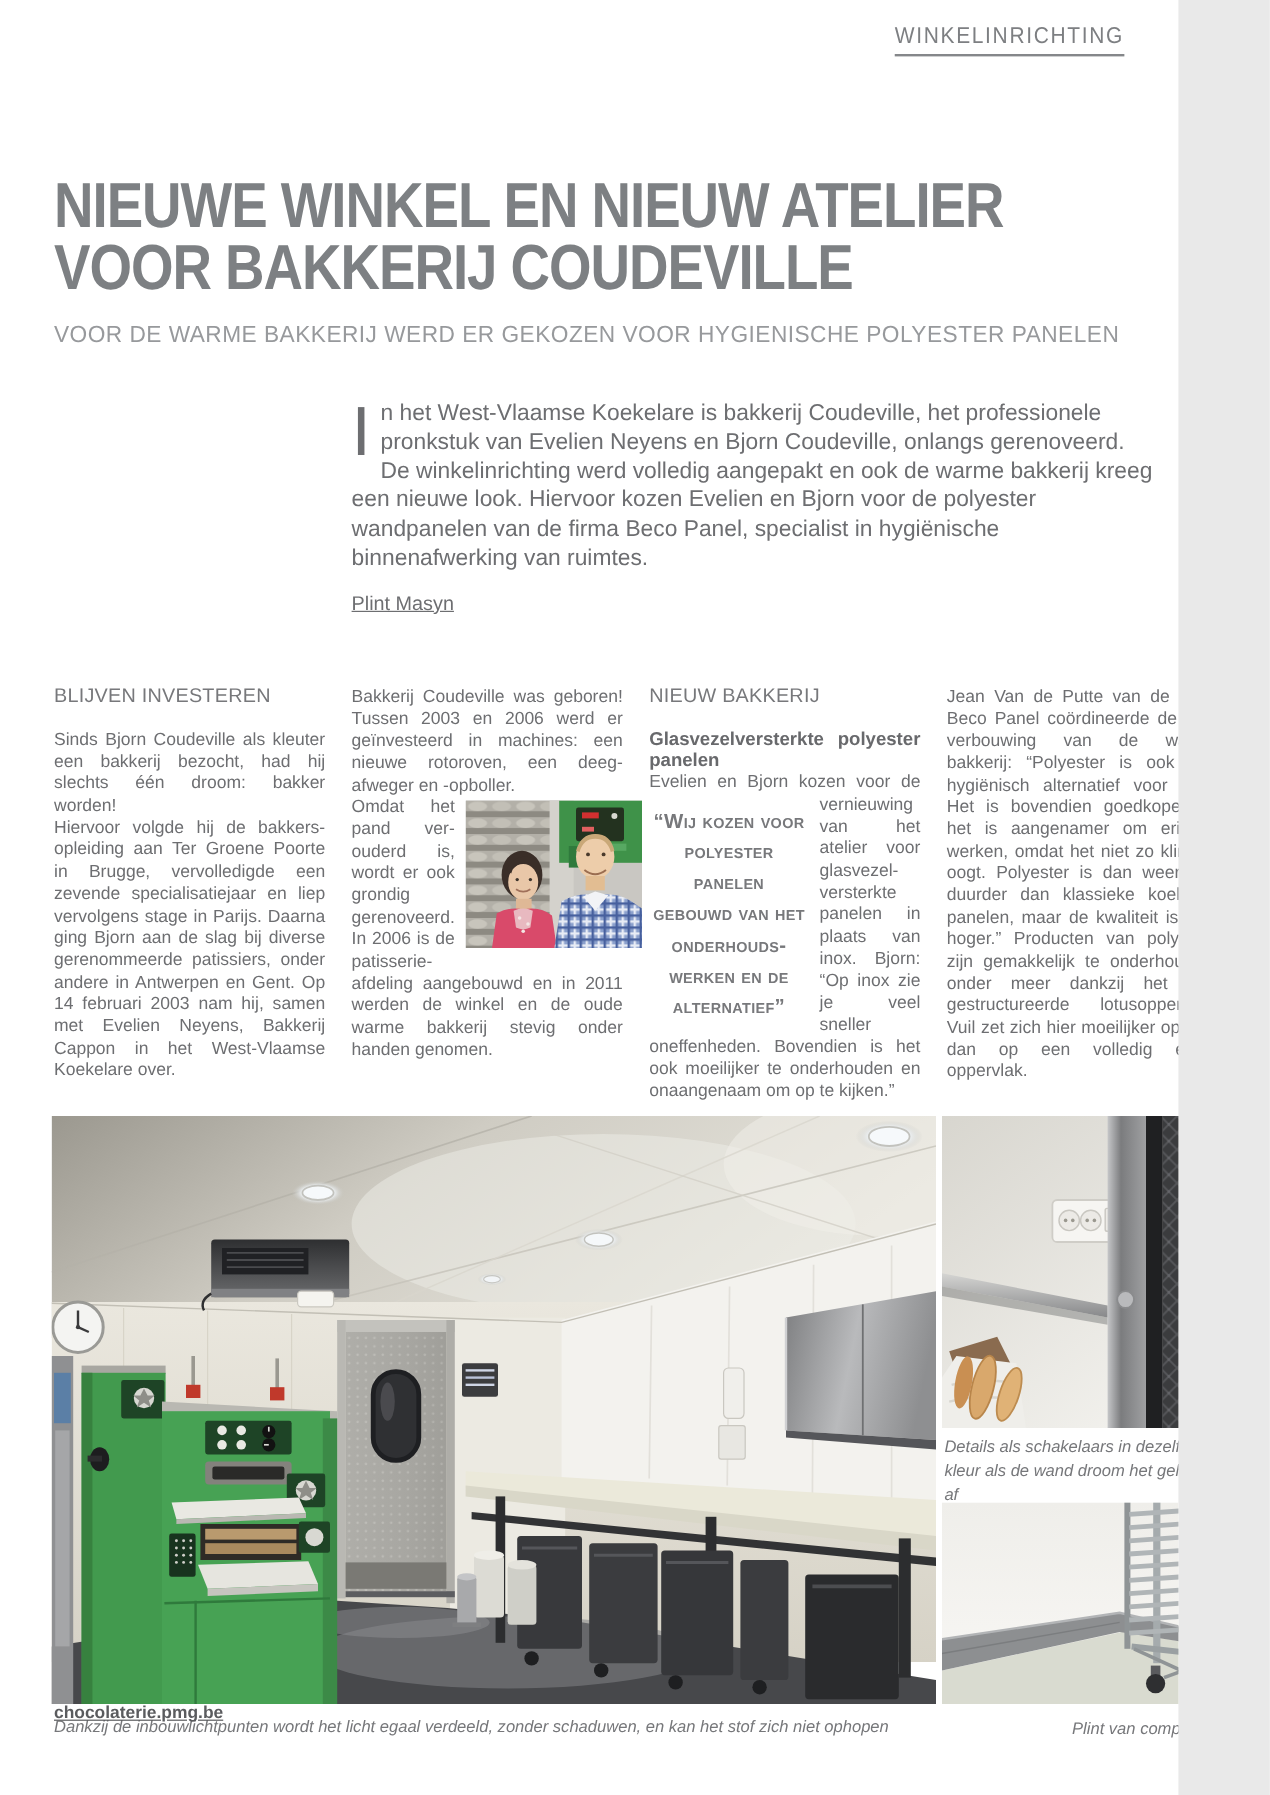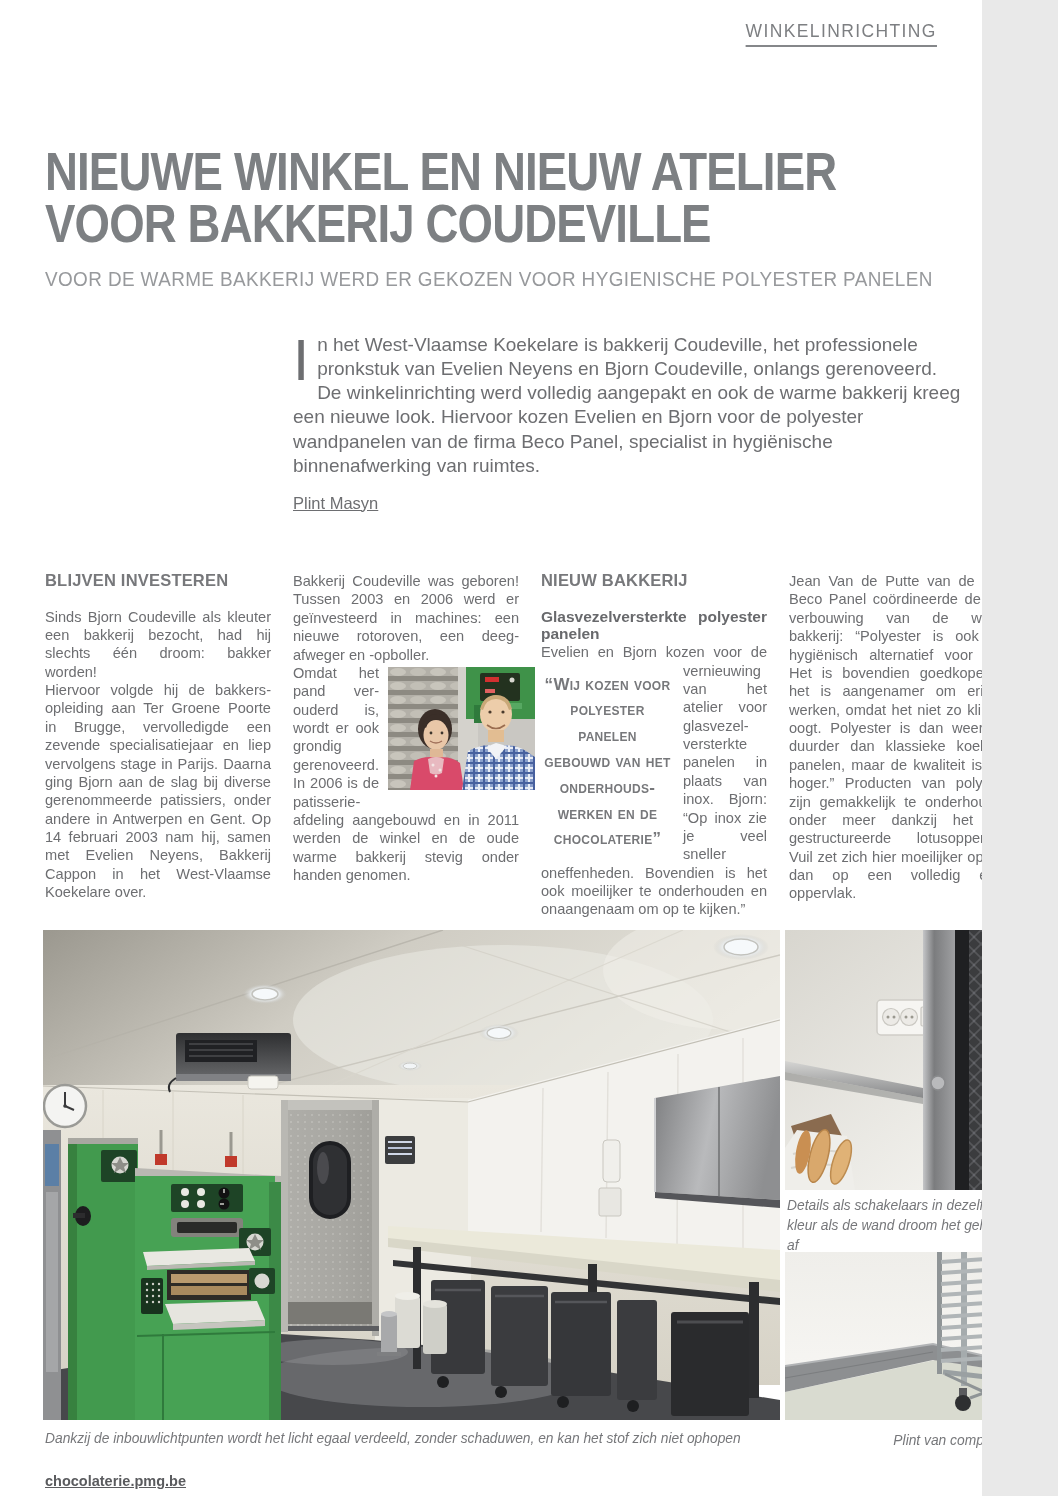--- a/index.html
+++ b/index.html
@@ -15,36 +15,36 @@
   .subtitle{position:absolute;left:45px;top:268px;font-size:19.5px;color:#97999c;letter-spacing:.4px;
         transform:scaleX(.97);transform-origin:left top;white-space:nowrap;}
   
   .intro{position:absolute;left:293px;top:333px;width:672px;font-size:19px;line-height:1.27;color:#6d6e71;}
   .dropcap{float:left;font-size:58px;line-height:.8;padding:4px 8px 0 0;font-weight:400;color:#6d6e71;}
   .author{margin-top:15px;font-size:16.5px;text-decoration:underline;}
   
   .cols{position:absolute;left:45px;top:572px;width:970px;display:grid;
         grid-template-columns:repeat(4,1fr);column-gap:22px;font-size:14.6px;line-height:1.26;}
   .col p{margin:0;text-align:justify;}
-  .col-heading{font-size:16.5px;font-weight:700;color:#77787b;letter-spacing:.2px;margin:0 0 19px 0;line-height:1;}
+  .col-heading{font-size:16.5px;font-weight:400;color:#77787b;letter-spacing:.2px;margin:0 0 19px 0;line-height:1;}
   .col-subheading{font-size:15.5px;font-weight:700;color:#68696c;line-height:1.15;margin:0 0 2px 0;}
   .couple-photo-wrap{display:block;float:right;width:147px;height:123px;margin:3px -16px 4px 9px;}
   .pullquote{display:block;float:left;width:133px;margin:8px 9px 2px 0;padding-top:2px;}
   .pq-line{display:block;font-variant:small-caps;font-weight:700;font-size:17px;line-height:1.52;
         color:#77787b;text-align:center;letter-spacing:.3px;}
   
   .main-photo{position:absolute;left:43px;top:930px;width:737px;height:490px;}
   .photo-right-1{position:absolute;left:785px;top:930px;width:229px;height:260px;}
   .photo-right-2{position:absolute;left:785px;top:1252px;width:229px;height:168px;}
   .caption{font-style:italic;font-size:13.8px;color:#76777a;line-height:1.45;}
   .caption-main{position:absolute;left:45px;top:1429px;width:730px;}
   .caption-right-1{position:absolute;left:787px;top:1196px;width:226px;}
   .caption-right-2{position:absolute;left:787px;top:1431px;width:226px;text-align:right;}
   
-  .footer-site{position:absolute;left:45px;top:1473px;font-size:14.5px;font-weight:700;color:#5a5b5e;
+  .footer-site{position:absolute;left:45px;top:1420px;font-size:14.5px;font-weight:700;color:#5a5b5e;
         text-decoration:underline;}
   .footer-right{position:absolute;right:44px;top:1533px;font-size:13.5px;color:#6d6e71;white-space:nowrap;margin-left:32px;}
   .footer-right .pageno{font-weight:700;font-size:19px;color:#58585a;margin-left:9px;vertical-align:-2px;}
   svg{display:block;}
 </style>
 </head>
 <body>
 
 <div class="page">
 
@@ -128,21 +128,21 @@
     <div class="col">
       <h3 class="col-heading">NIEUW BAKKERIJ</h3>
       <p class="col-subheading">Glasvezelversterkte polyester panelen</p>
       <p>
         <span>Evelien en Bjorn kozen voor </span><span class="pullquote">
           <span class="pq-line">“Wij kozen voor</span>
           <span class="pq-line">polyester panelen</span>
           <span class="pq-line">gebouwd van het</span>
           <span class="pq-line">onderhouds-</span>
           <span class="pq-line">werken en de</span>
-          <span class="pq-line">chocolaterie”</span>
+          <span class="pq-line">alternatief”</span>
         </span><span>de vernieu­wing van het atelier voor glasvezel­versterkte panelen in plaats van inox. Bjorn: “Op inox zie je veel sneller oneffenheden. Bovendien is het ook moeilijker te onderhouden en onaangenaam om op te kijken.”</span>
       </p>
     </div>
 
     <div class="col">
       <p>Jean Van de Putte van de firma Beco Panel coördineerde de hele verbouwing van de warme bakkerij: “Polyester is ook een hygiënisch alternatief voor inox. Het is bovendien goedkoper en het is aangenamer om erin te werken, omdat het niet zo klinisch oogt. Polyester is dan weer iets duurder dan klassieke koelkast­panelen, maar de kwaliteit is veel hoger.” Producten van polyester zijn gemakkelijk te onderhouden, onder meer dankzij het licht gestructureerde lotusoppervlak. Vuil zet zich hier moeilijker op vast dan op een volledig egaal oppervlak.</p>
     </div>
   </div>
 
   <div class="main-photo">

